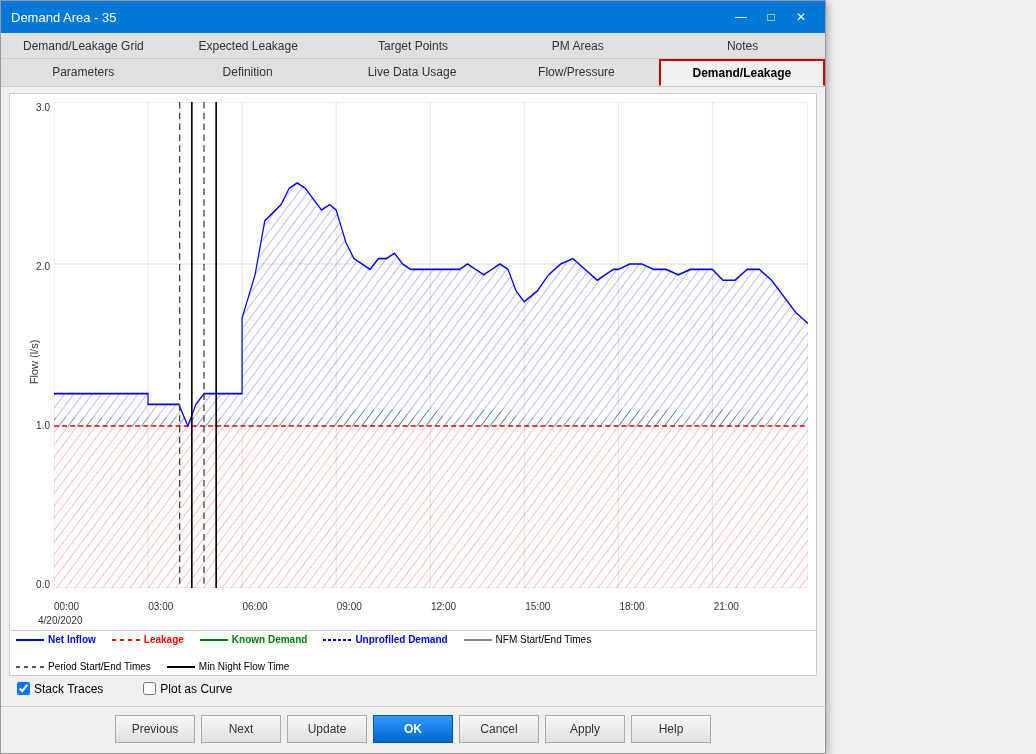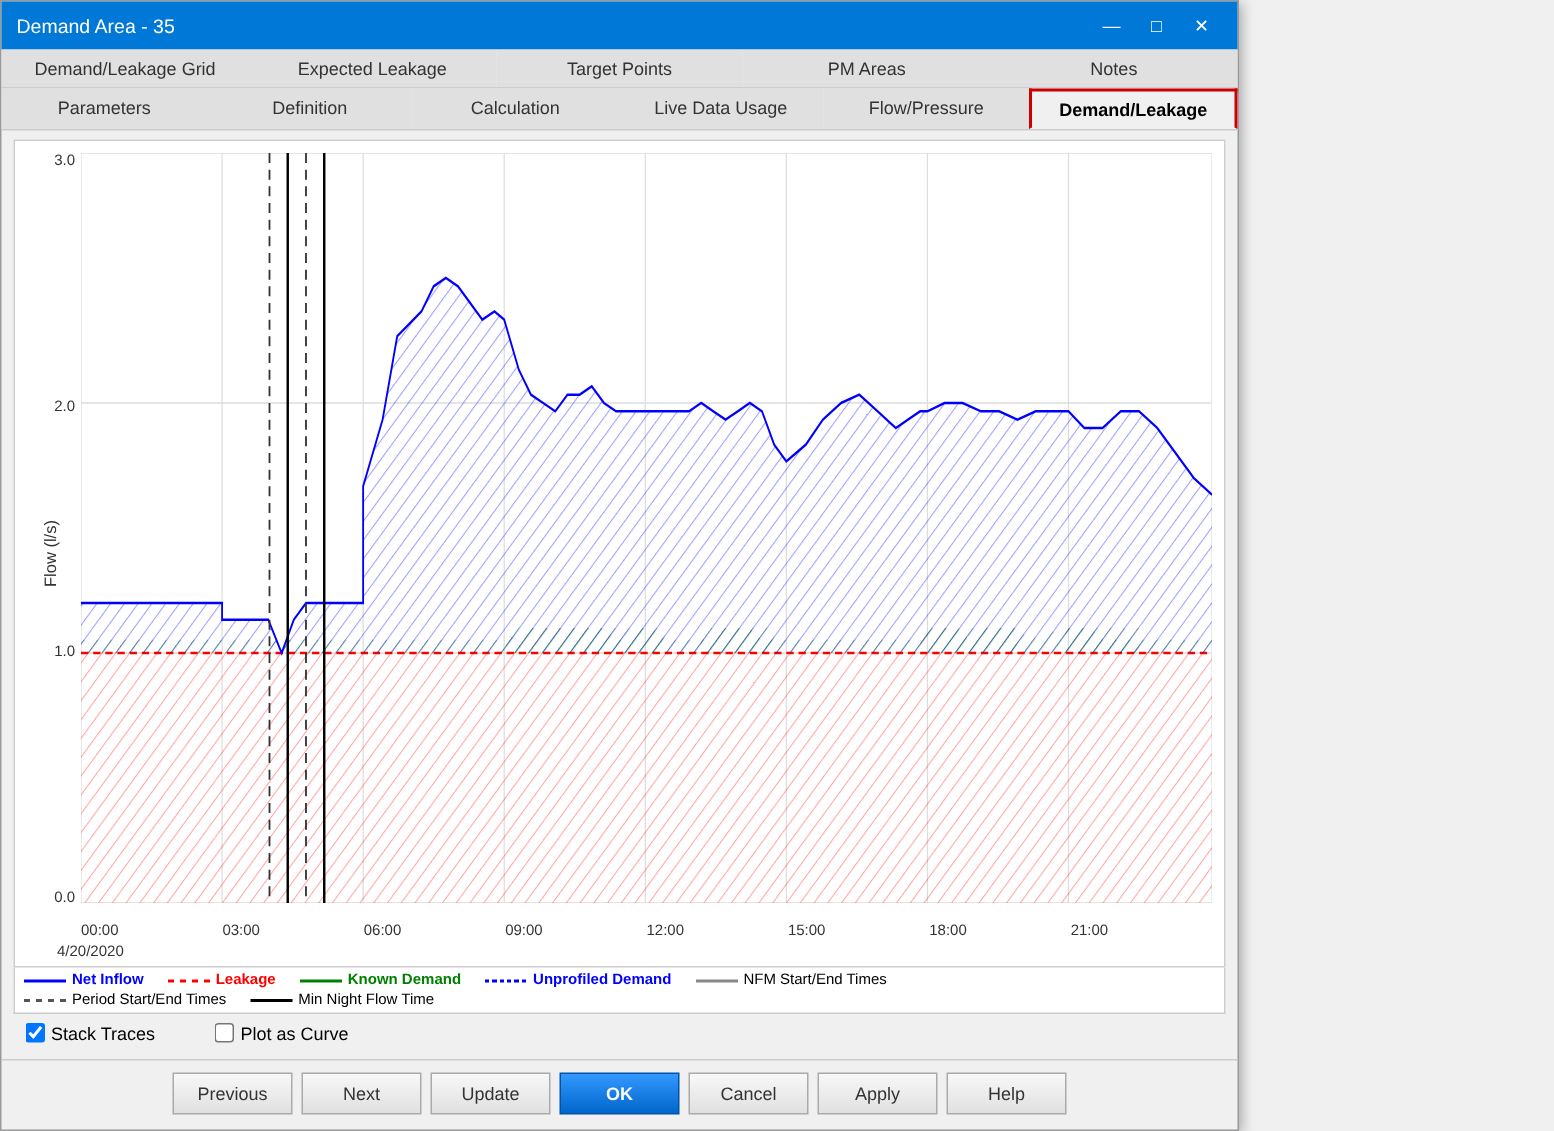--- a/index.html
+++ b/index.html
@@ -219,21 +219,20 @@
     <div class="tab">Demand/Leakage Grid</div>
     <div class="tab">Expected Leakage</div>
     <div class="tab">Target Points</div>
     <div class="tab">PM Areas</div>
     <div class="tab">Notes</div>
   </div>
 
   <div class="tabs-row">
     <div class="tab">Parameters</div>
     <div class="tab">Definition</div>
-    <div class="tab">Calculation</div>
     <div class="tab">Live Data Usage</div>
     <div class="tab">Flow/Pressure</div>
     <div class="tab active">Demand/Leakage</div>
   </div>
 
   <div class="main-content">
 
     <div class="chart-area">
 
       <div class="y-axis-label">Flow (l/s)</div>
@@ -469,21 +468,21 @@
         </div>
         <div class="legend-item">
           <div class="legend-dash-blue"></div>
           <span style="color:blue;font-weight:bold;">Unprofiled Demand</span>
         </div>
         <div class="legend-item">
           <div class="legend-line" style="background:#888;"></div>
           <span>NFM Start/End Times</span>
         </div>
       </div>
-      <div class="legend-row" style="margin-top:2px;">
+      <div class="legend-row" style="margin-top:16px;">
         <div class="legend-item">
           <div class="legend-dash"></div>
           <span>Period Start/End Times</span>
         </div>
         <div class="legend-item">
           <div class="legend-line" style="background:#000;"></div>
           <span>Min Night Flow Time</span>
         </div>
       </div>
     </div>

